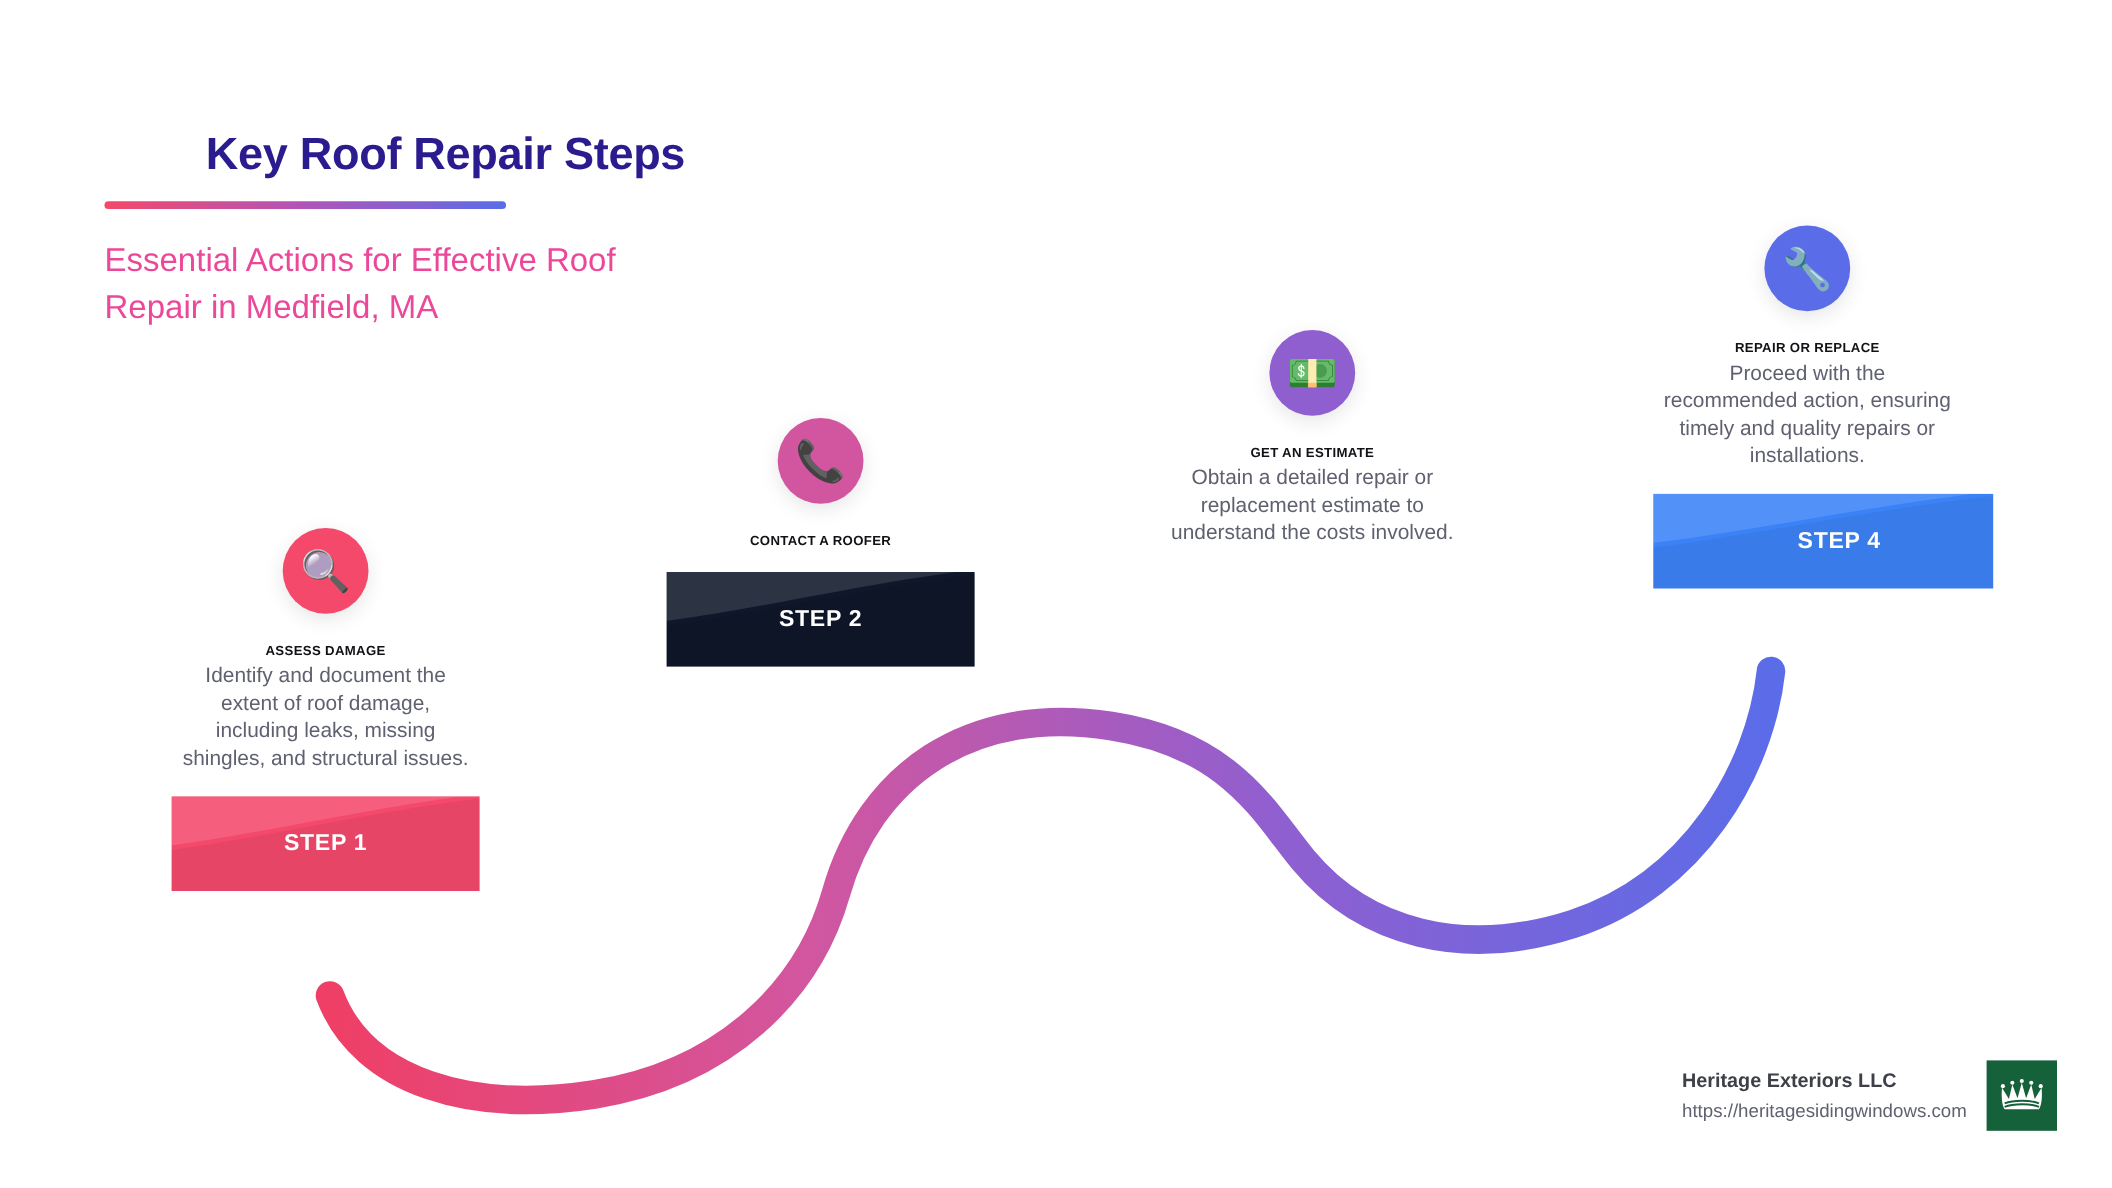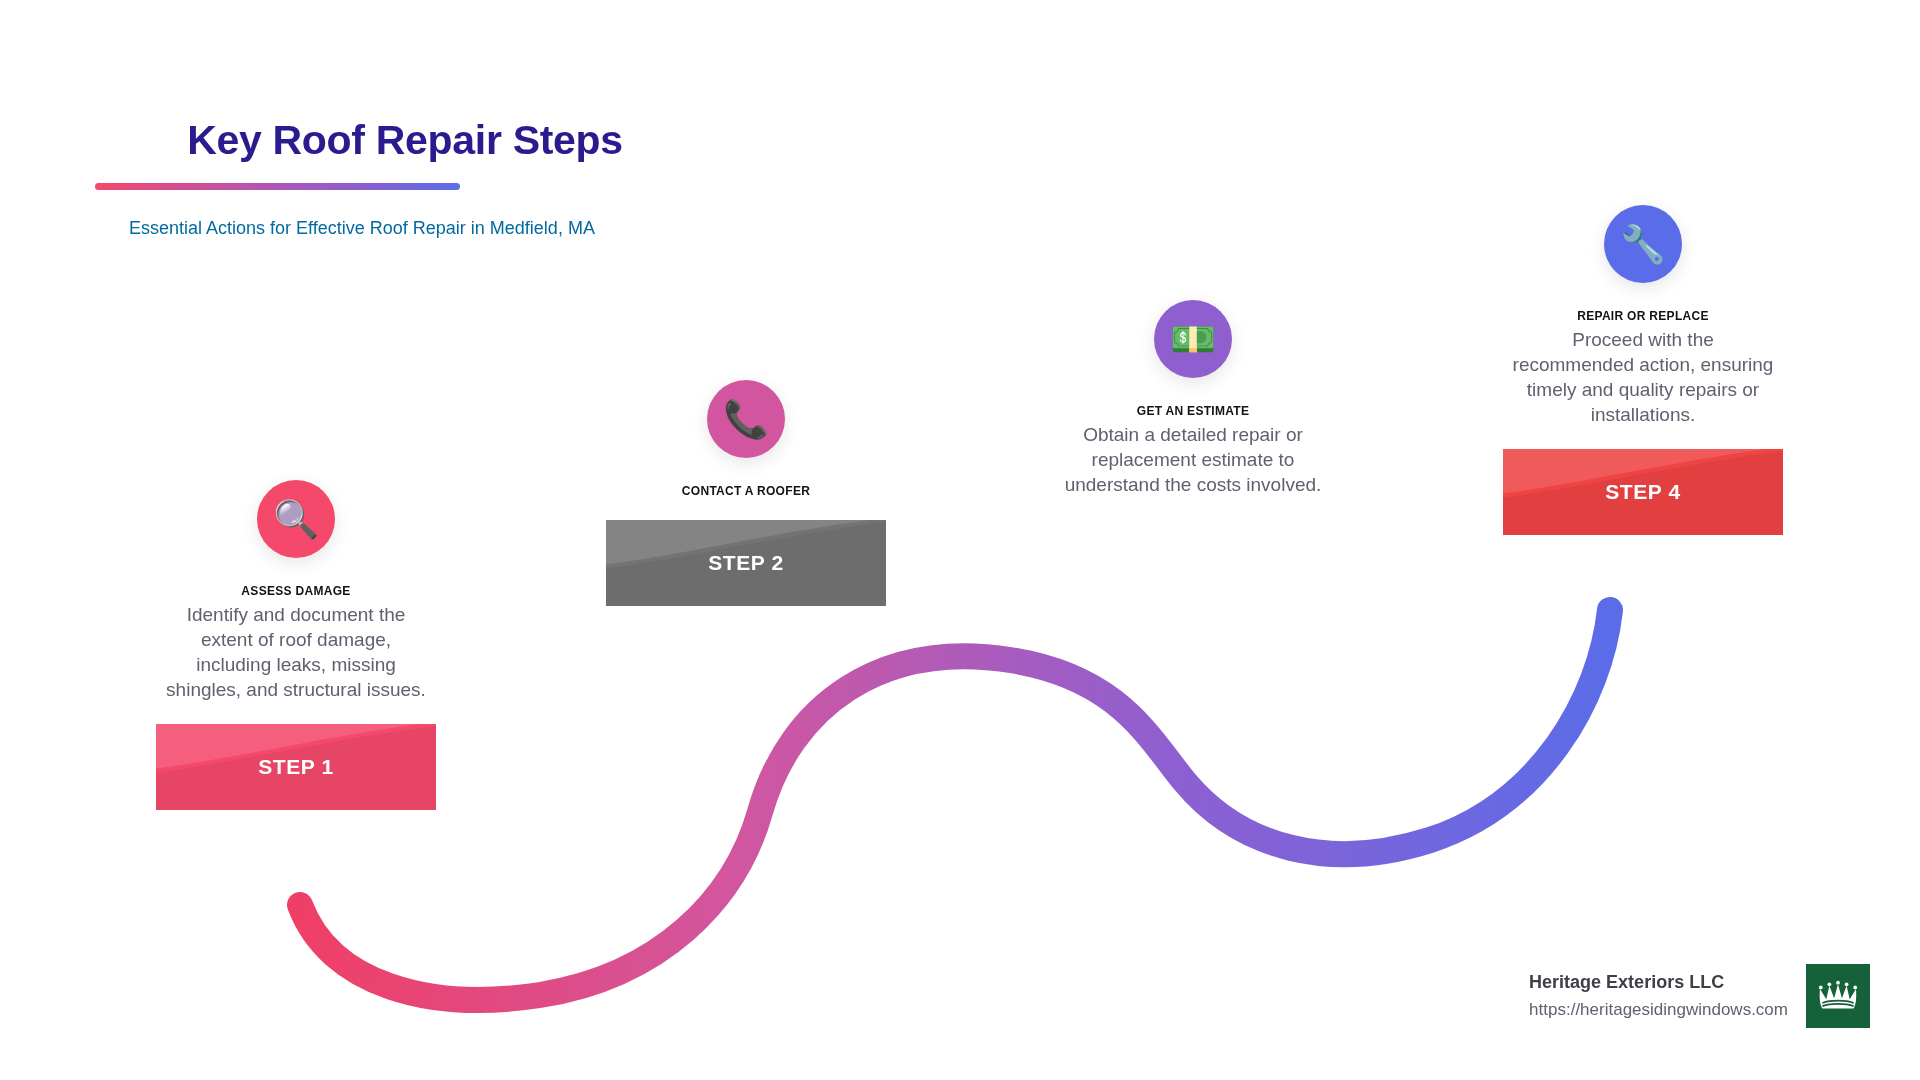--- a/index.html
+++ b/index.html
@@ -16,23 +16,22 @@
   .header{position:absolute;left:95px;top:118px;width:620px;}
   .title{
     font-size:41px;font-weight:bold;letter-spacing:-.3px;
     color:#2a1b8f;margin:0;line-height:1.1;text-align:center;
   }
   .rule{
     margin-top:20px;width:365px;height:7px;border-radius:4px;
     background:linear-gradient(90deg,#f4496b 0%,#b055b9 50%,#5b6ce8 100%);
   }
   .subtitle{
-    margin-top:26px;font-size:18px;line-height:1.42;color:#0369a1;
+    margin-top:26px;font-size:30px;line-height:1.42;color:#ec4899;
     max-width:520px;
-    margin-left:34px;
   }
 
   
   #flow{position:absolute;left:0;top:0;width:1920px;height:1080px;pointer-events:none;}
 
   
   .step{position:absolute;width:296px;text-align:center;}
   .icon-circle{
     width:78px;height:78px;border-radius:50%;
     margin:0 auto;display:flex;align-items:center;justify-content:center;
@@ -121,21 +120,21 @@
       </svg>
       <span>STEP 1</span>
     </div>
   </div>
 
   <div class="step" style="left:598px;top:380px;">
     <div class="icon-circle" style="background:#d2569f;">
       <span>📞</span>
     </div>
     <div class="step-title">CONTACT A ROOFER</div>
-    <div class="banner" style="background:#737373;">
+    <div class="banner" style="background:#0f172a;">
       <svg class="wave" viewBox="0 0 280 86" preserveAspectRatio="none">
         <path d="M0,46 C90,34 190,6 300,-6 L300,-20 L0,-20 Z" fill="#ffffff" opacity=".12"></path>
         <path d="M0,50 C90,38 190,10 300,-2 L300,96 L0,96 Z" fill="#000000" opacity=".05"></path>
       </svg>
       <span>STEP 2</span>
     </div>
   </div>
 
   <div class="step" style="left:1045px;top:300px;">
     <div class="icon-circle" style="background:#8f5fd0;">
@@ -144,21 +143,21 @@
     <div class="step-title">GET AN ESTIMATE</div>
     <div class="step-desc">Obtain a detailed repair or replacement estimate to understand the costs involved.</div>
   </div>
 
   <div class="step" style="left:1495px;top:205px;">
     <div class="icon-circle" style="background:#5b6ce8;">
       <span>🔧</span>
     </div>
     <div class="step-title">REPAIR OR REPLACE</div>
     <div class="step-desc">Proceed with the recommended action, ensuring timely and quality repairs or installations.</div>
-    <div class="banner" style="background:#ef4444;">
+    <div class="banner" style="background:#3b82f6;padding-left:29px;">
       <svg class="wave" viewBox="0 0 280 86" preserveAspectRatio="none">
         <path d="M0,46 C90,34 190,6 300,-6 L300,-20 L0,-20 Z" fill="#ffffff" opacity=".12"></path>
         <path d="M0,50 C90,38 190,10 300,-2 L300,96 L0,96 Z" fill="#000000" opacity=".05"></path>
       </svg>
       <span>STEP 4</span>
     </div>
   </div>
 
   <div class="footer">
     <div class="footer-txt">

